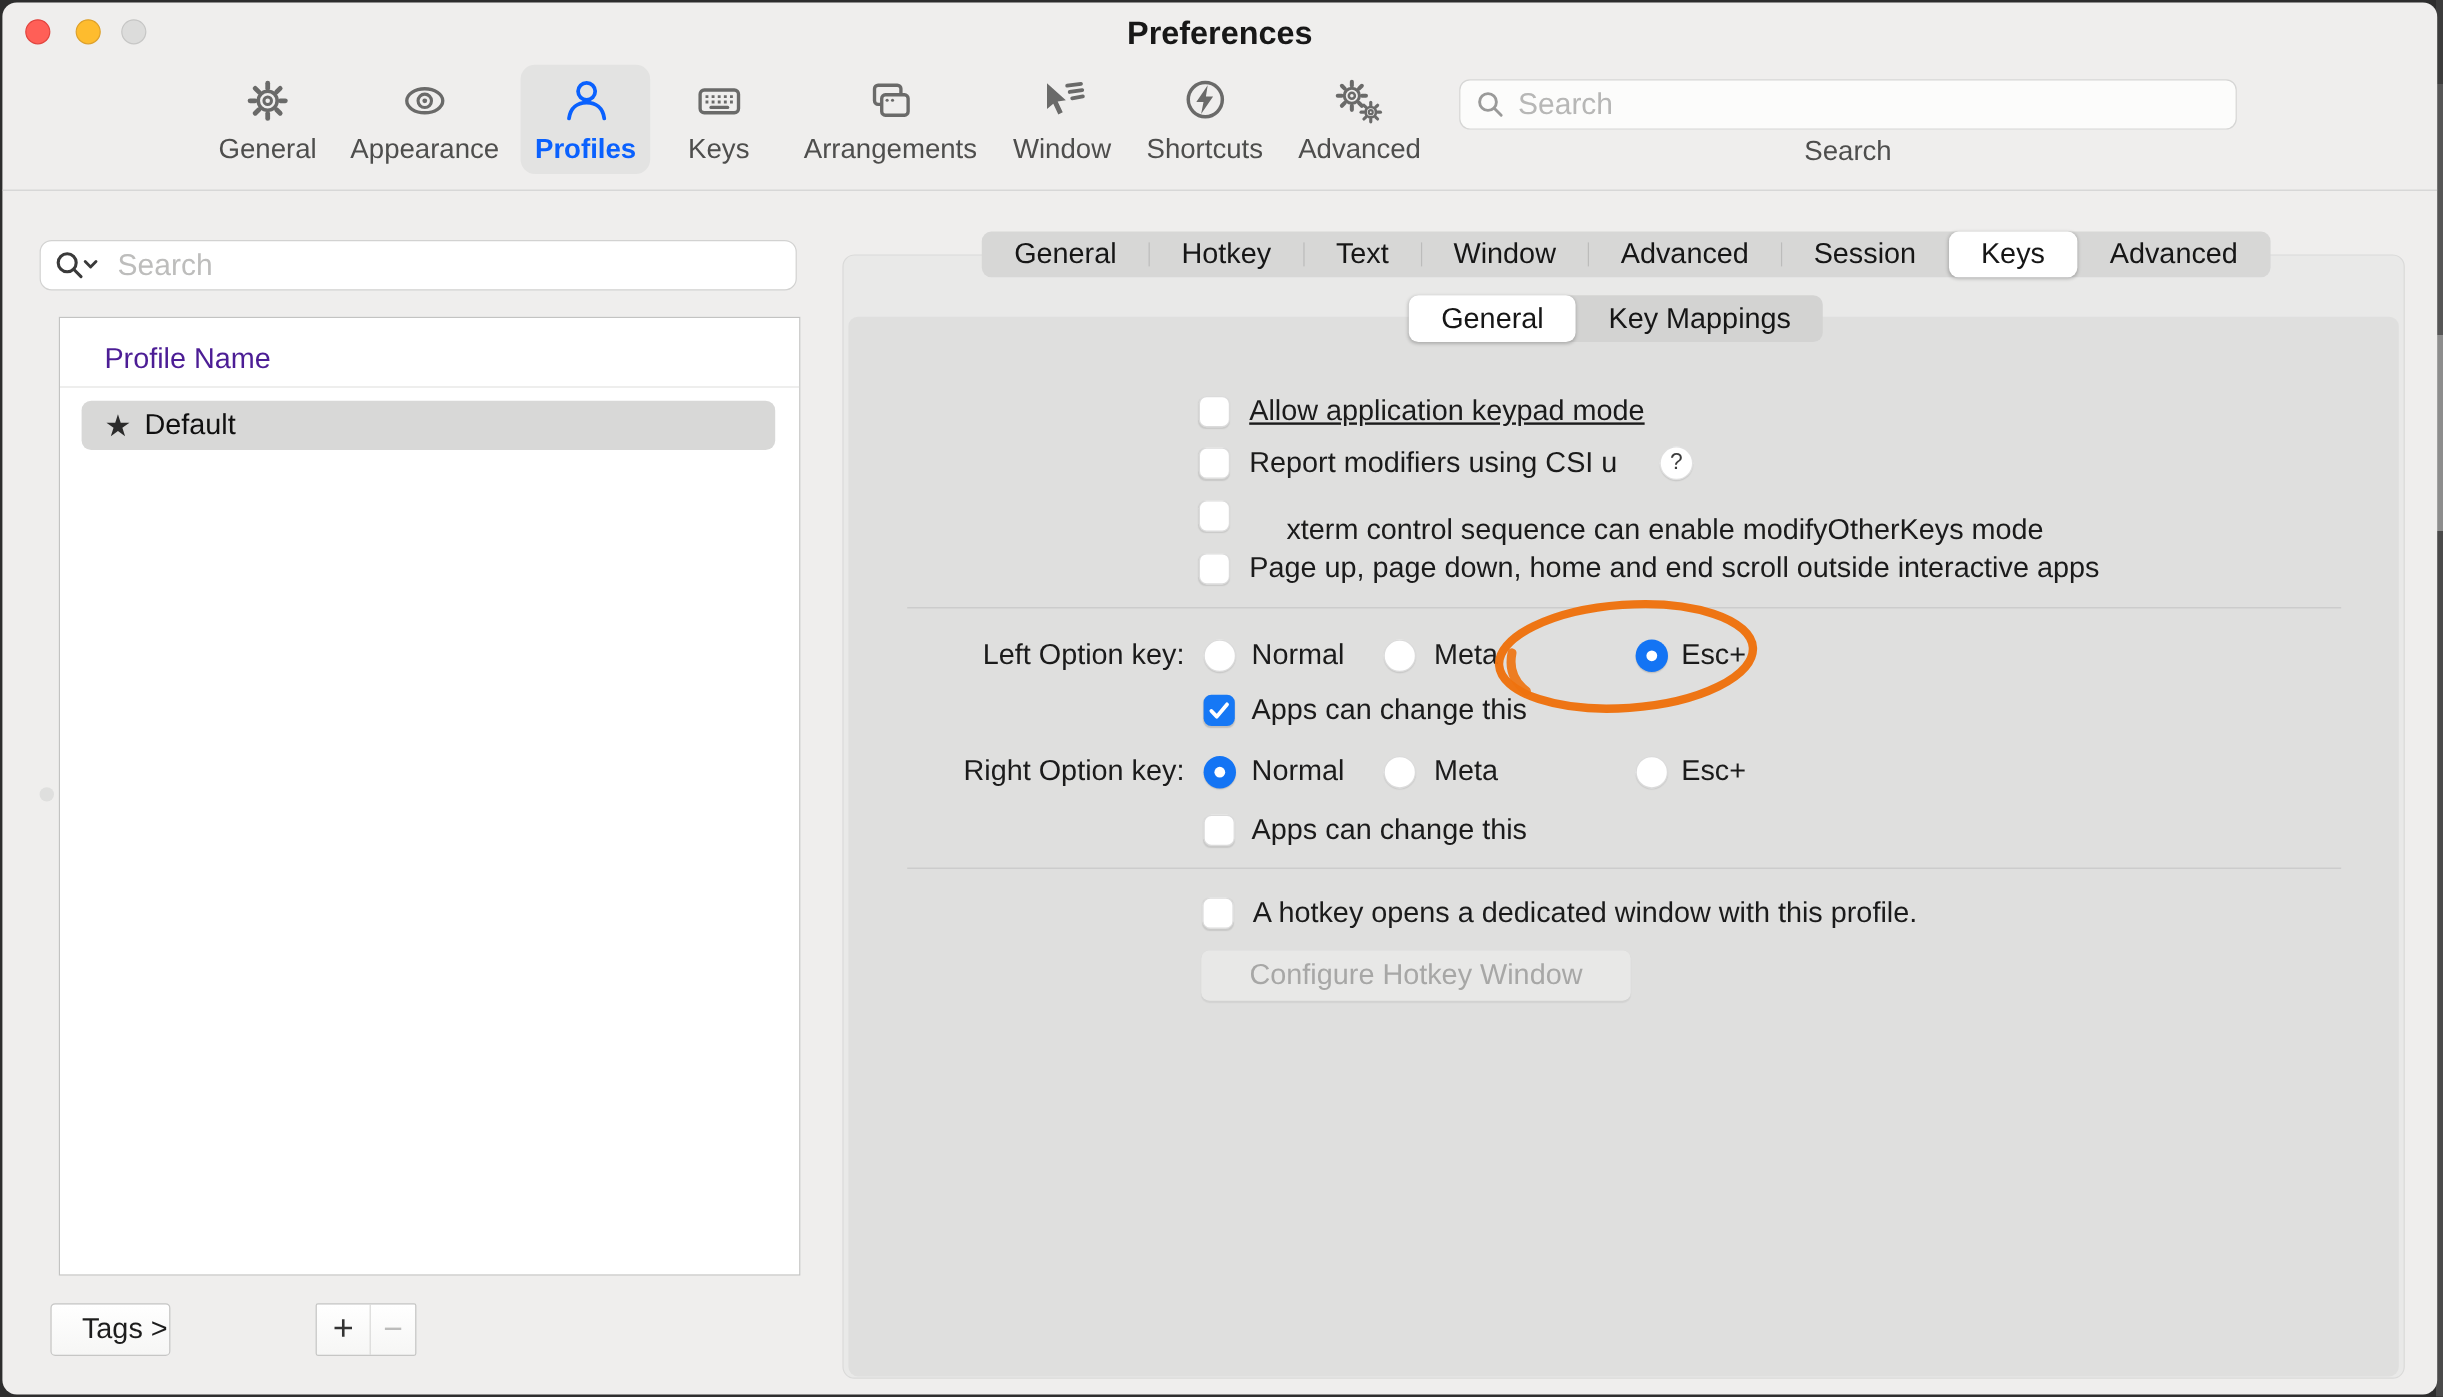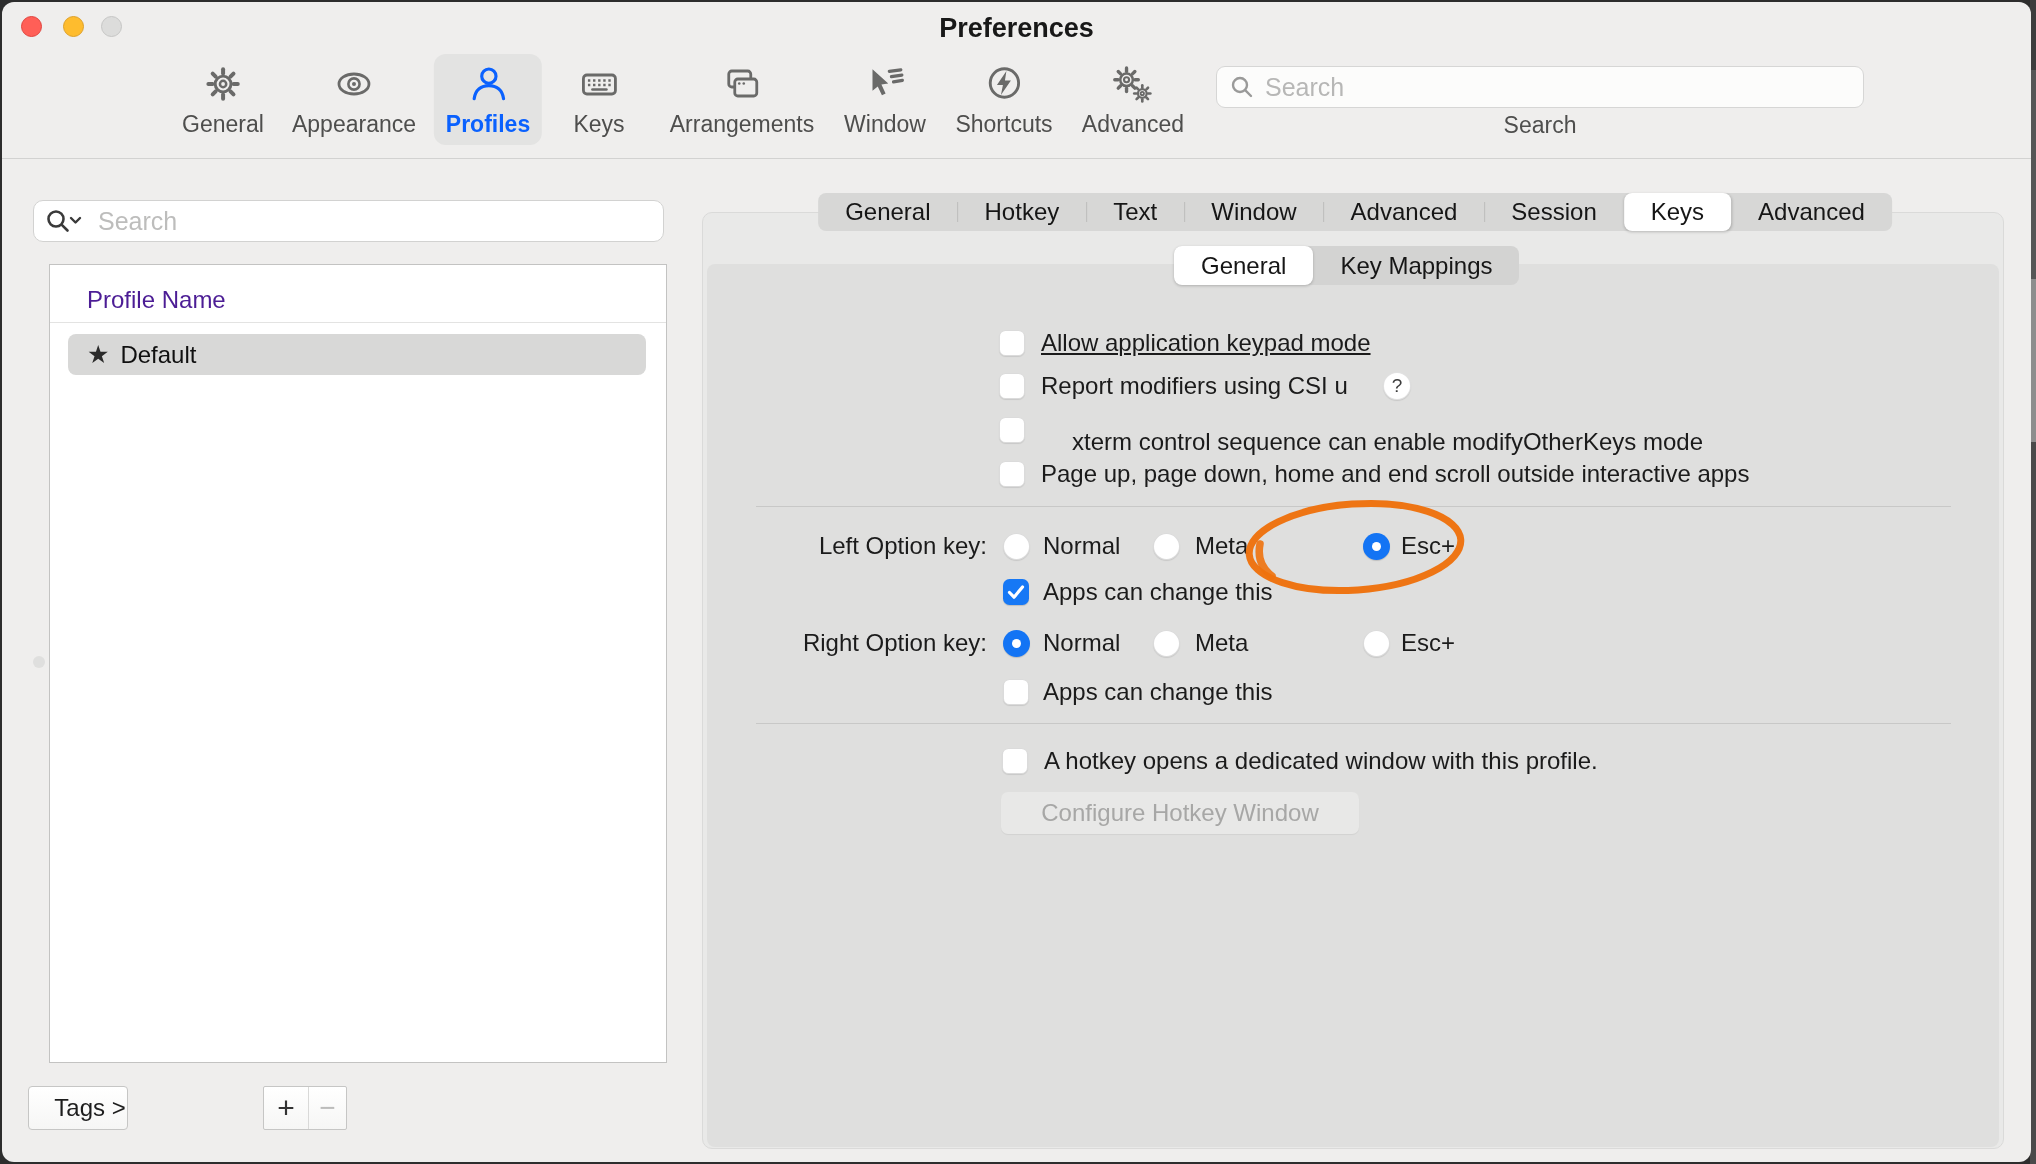--- a/index.html
+++ b/index.html
@@ -45,21 +45,21 @@
   .list-header-div{position:absolute;left:0;top:57px;width:100%;height:1px;background:#e3e3e2;}
   .profile-row{position:absolute;left:18px;top:69px;width:578px;height:41px;background:#d8d8d7;border-radius:8px;
      display:flex;align-items:center;padding-left:19px;box-sizing:border-box;gap:11px;}
   .profile-star{font-family:"DejaVu Sans",sans-serif;font-size:25px;color:#2b2b2b;line-height:1;}
   .profile-name{font-size:24px;color:#101010;}
   .side-dot{position:absolute;left:31px;top:654px;width:12px;height:12px;border-radius:50%;background:#dfdfde;}
 
   .btn{position:absolute;top:1084px;height:44px;background:linear-gradient(#ffffff,#f6f6f5);
      border:1px solid #c6c6c5;border-radius:4px;box-sizing:border-box;display:flex;align-items:center;
      justify-content:center;font-size:24px;color:#1d1d1d;}
-  .btn-tags{left:26px;width:100px;padding-left:24px;}
+  .btn-tags{left:40px;width:100px;padding-left:24px;}
   .pm-group{position:absolute;left:261px;top:1084px;width:84px;height:44px;border:1px solid #c6c6c5;
      border-radius:2px;box-sizing:border-box;display:flex;background:linear-gradient(#ffffff,#f6f6f5);}
   .pm{flex:0 0 45px;display:flex;align-items:center;justify-content:center;font-size:30px;color:#333;
       border-right:1px solid #d9d9d8;box-sizing:border-box;}
   .pm.minus{flex:1 1 auto;color:#bcbcbb;border-right:none;font-size:28px;}
   .btn-other{left:352px;width:313px;justify-content:flex-start;padding:0 14px;gap:10px;}
   .btn-other .oa-label{white-space:nowrap;}
   .btn-other .chev{margin-left:auto;}
 
   

